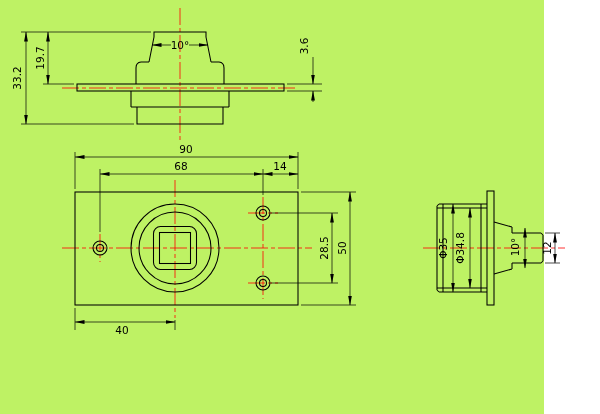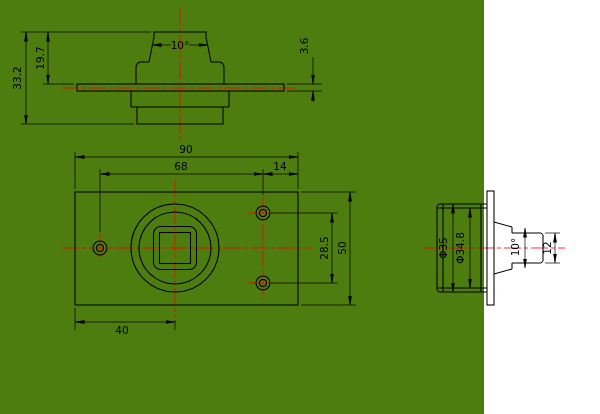--- a/index.html
+++ b/index.html
@@ -1,16 +1,16 @@
 <!DOCTYPE html>
 <html><head>
 <meta charset="utf-8">
 <style>
   html,body{margin:0;padding:0;background:#ffffff;width:600px;height:414px;overflow:hidden;}
-  .sheet{position:relative;width:484px;height:414px;background:#4d7c0f;font-family:"DejaVu Sans",sans-serif;}
+  .sheet{position:relative;width:544px;height:414px;background:#bef264;font-family:"DejaVu Sans",sans-serif;}
   svg{display:block;}
   .geo{stroke:#000000;stroke-width:1.05;fill:none;stroke-linecap:butt;stroke-linejoin:miter;}
   .dim{stroke:#000000;stroke-width:0.7;fill:none;}
   .cl{stroke:#ff0000;stroke-width:0.8;fill:none;stroke-dasharray:17 3 4 3;}
   .lbl{font:10.5px "DejaVu Sans",sans-serif;fill:#000000;stroke:none;}
 </style>
 </head>
 <body>
 
 <div class="sheet">

